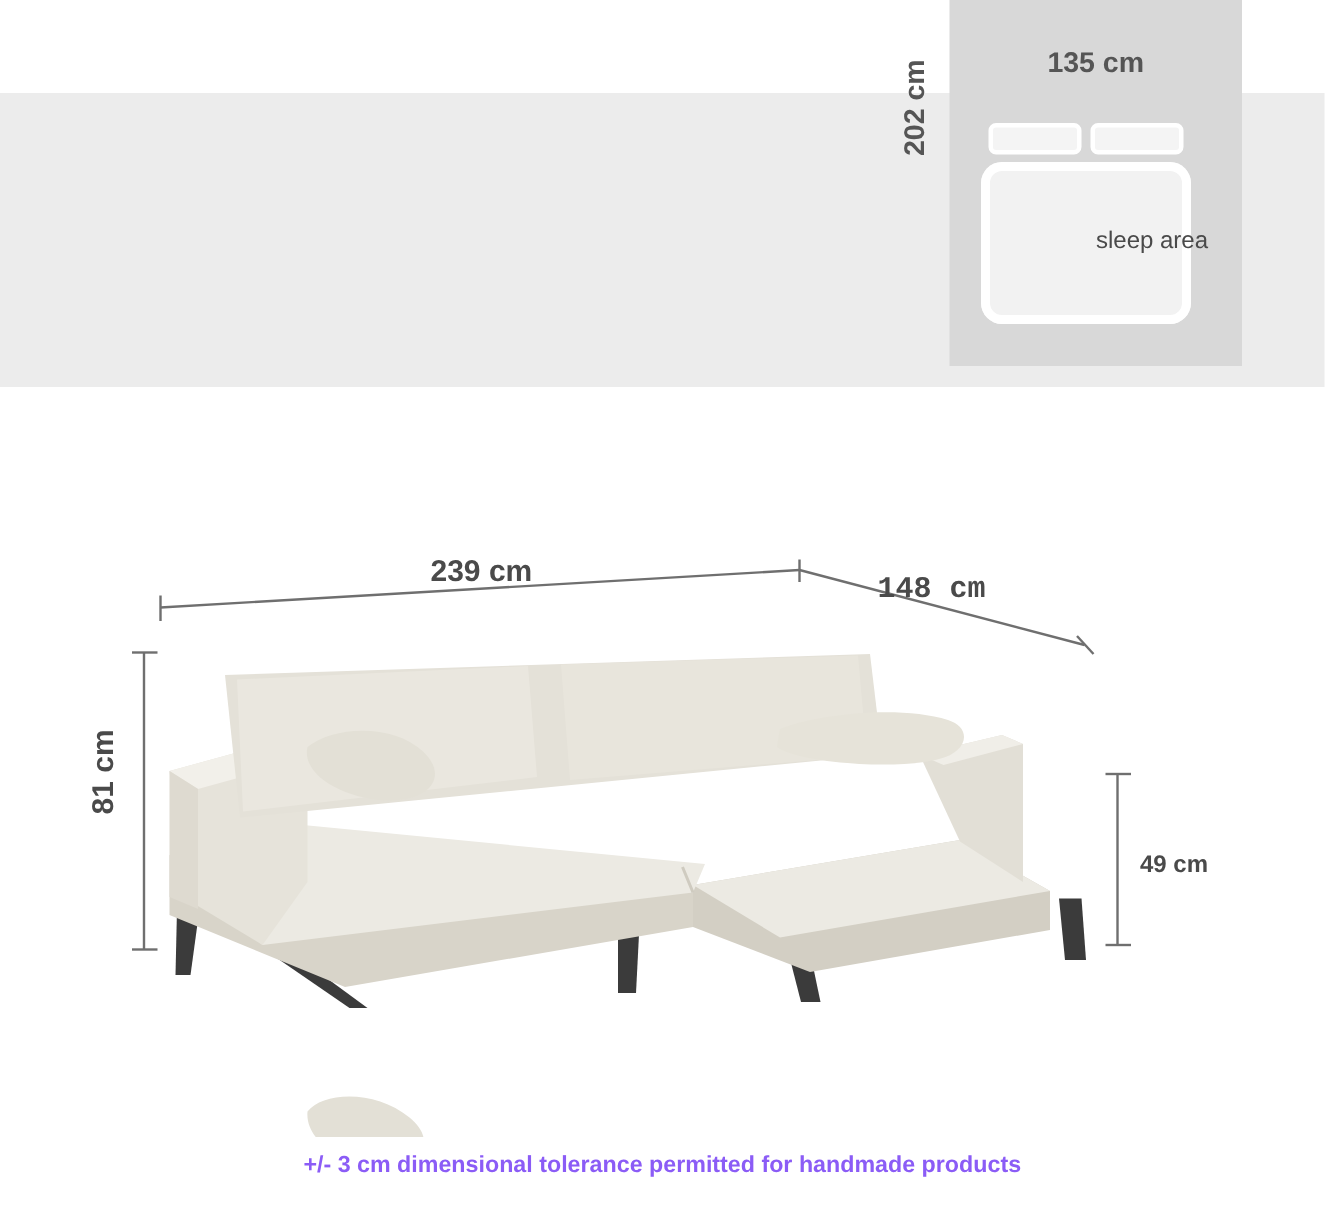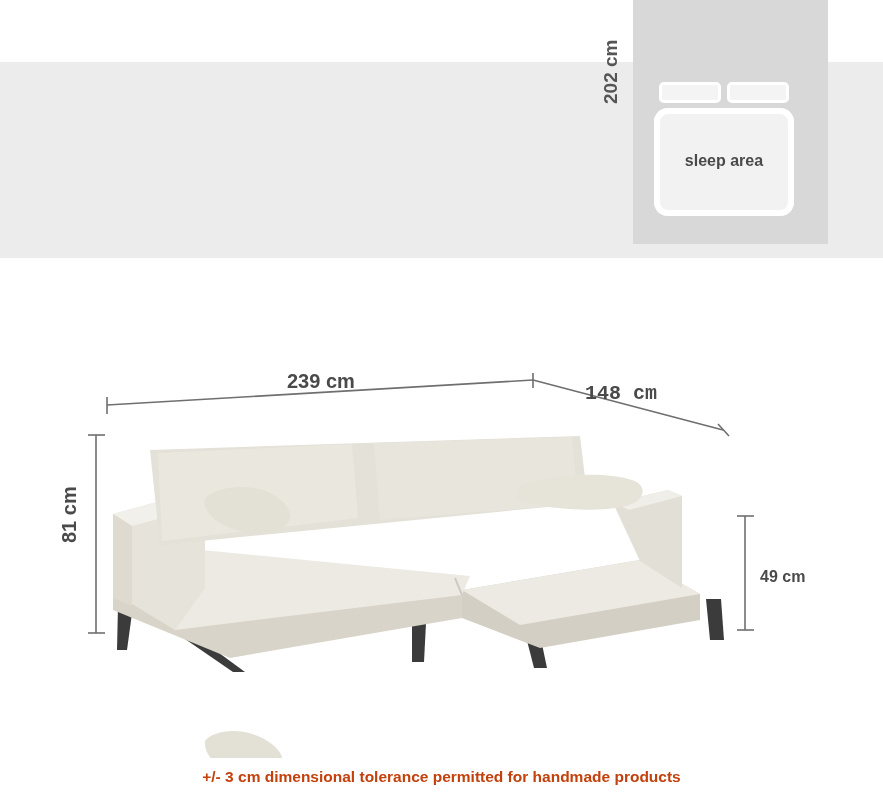--- a/index.html
+++ b/index.html
@@ -50,22 +50,23 @@
     border-radius: 14px;
     box-shadow: inset 0 0 0 6px #ffffff;
   }
   .sleep-label {
     position: absolute;
     left: 654px;
     top: 152px;
     width: 140px;
     text-align: center;
     font-size: 16px;
-    font-weight: bold;
+    font-weight: normal;
     color: #4a4a4a;
+    padding-left: 44px;
   }
   .pillow {
     position: absolute;
     top: 82px;
     width: 62px;
     height: 21px;
     background: #f4f4f4;
     border: 3px solid #ffffff;
     border-radius: 5px;
     box-sizing: border-box;
@@ -118,36 +119,37 @@
 
   
   .footnote {
     position: absolute;
     left: 0;
     top: 768px;
     width: 883px;
     text-align: center;
     font-size: 15.5px;
     font-weight: bold;
-    color: #c2410c;
+    color: #8b5cf6;
   }
 </style>
 </head>
 <body>
 
 <div class="top-panel">
   <div class="top-panel-bg"></div>
   <div class="sleep-block"></div>
 
   <div class="pillow pillow-left"></div>
   <div class="pillow pillow-right"></div>
 
   <div class="mattress"></div>
   <div class="sleep-label">sleep area</div>
 
+  <div class="dim-width-label">135 cm</div>
   <div class="dim-height-label">202 cm</div>
 </div>
 
 <div class="sofa-stage">
 
   <svg class="sofa-svg" width="883" height="500" viewBox="0 0 883 500">
 
     <g stroke="#6f6f6f" stroke-width="1.6" fill="none">
 
       <line x1="107" y1="147" x2="533" y2="122"></line>

